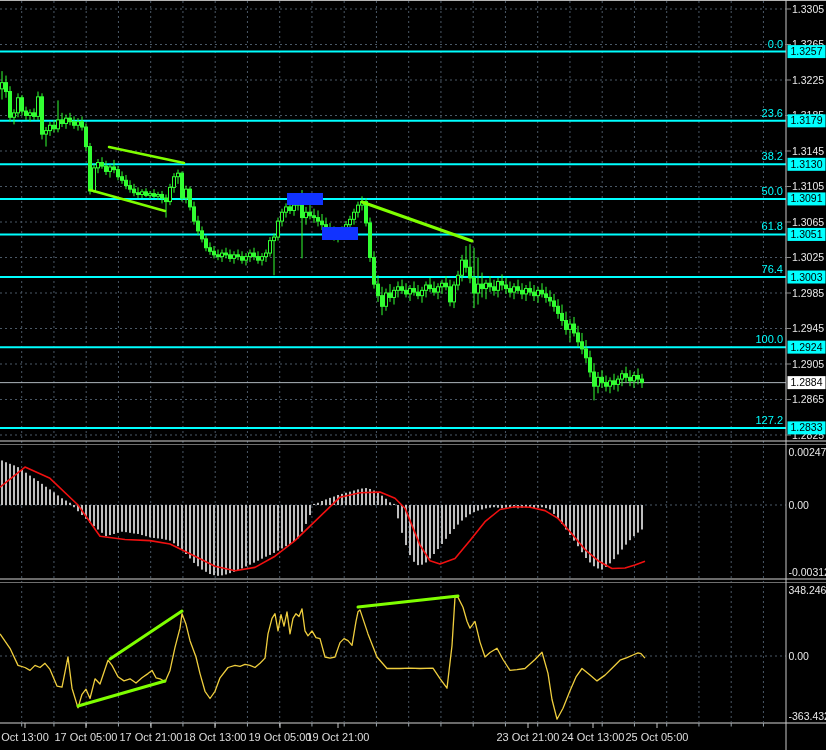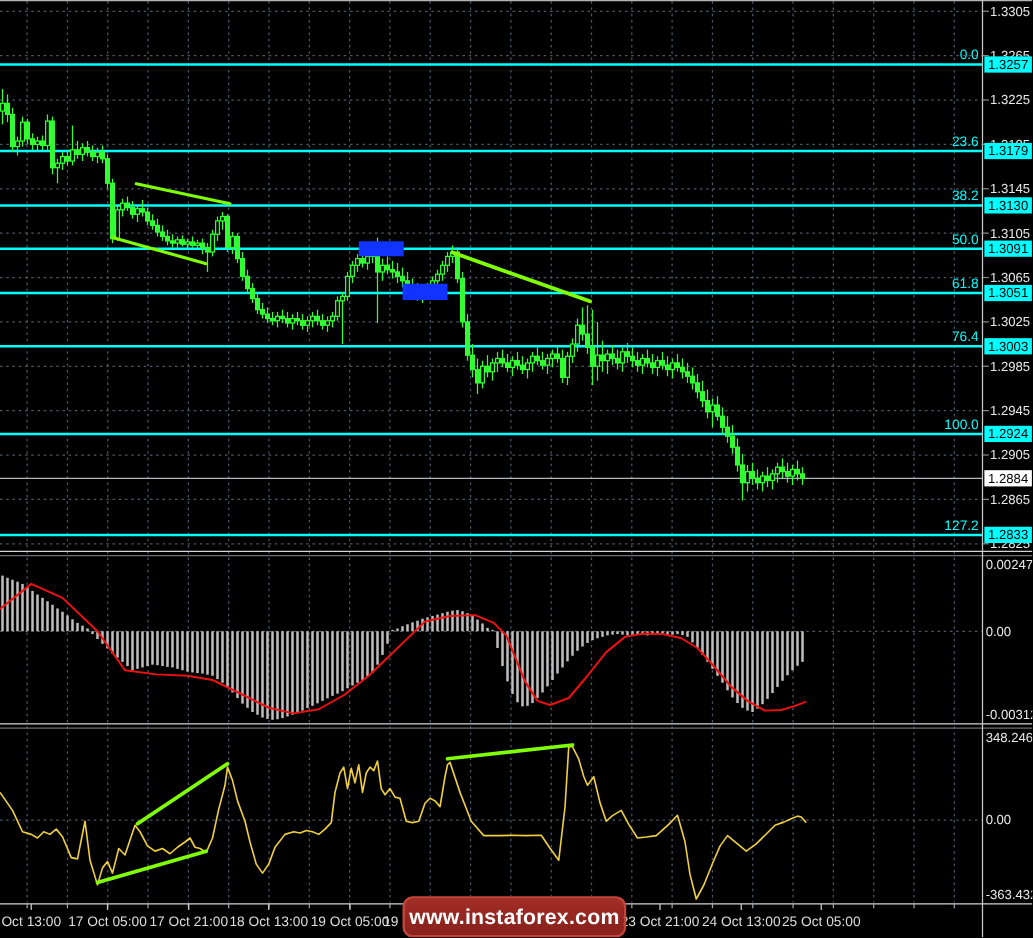--- a/index.html
+++ b/index.html
@@ -678,16 +678,13 @@
         <line x1="338" y1="723" x2="338" y2="728" stroke="#C8C8C8" stroke-width="1"></line>
         <text x="338" y="741" fill="#DDDDDD" text-anchor="middle">19 Oct 21:00</text>
         <line x1="528" y1="723" x2="528" y2="728" stroke="#C8C8C8" stroke-width="1"></line>
         <text x="528" y="741" fill="#DDDDDD" text-anchor="middle">23 Oct 21:00</text>
         <line x1="593" y1="723" x2="593" y2="728" stroke="#C8C8C8" stroke-width="1"></line>
         <text x="593" y="741" fill="#DDDDDD" text-anchor="middle">24 Oct 13:00</text>
         <line x1="657" y1="723" x2="657" y2="728" stroke="#C8C8C8" stroke-width="1"></line>
         <text x="657" y="741" fill="#DDDDDD" text-anchor="middle">25 Oct 05:00</text>
       </g>
     </svg>
-  <div class="watermark">
-    <span>www.instaforex.com</span>
-  </div>
 </div>
 
 </body></html>

